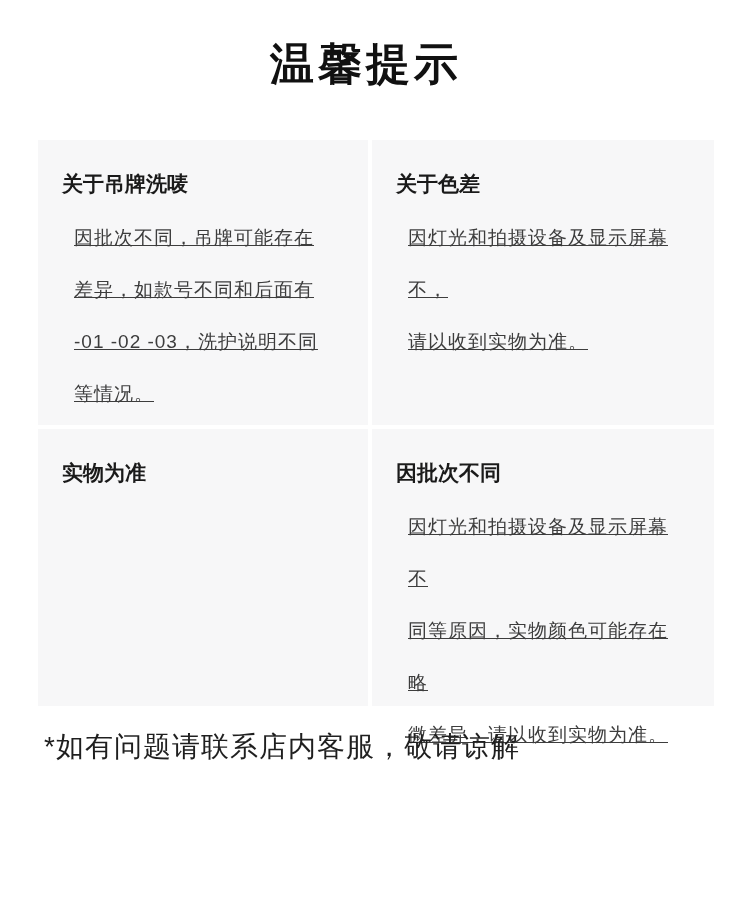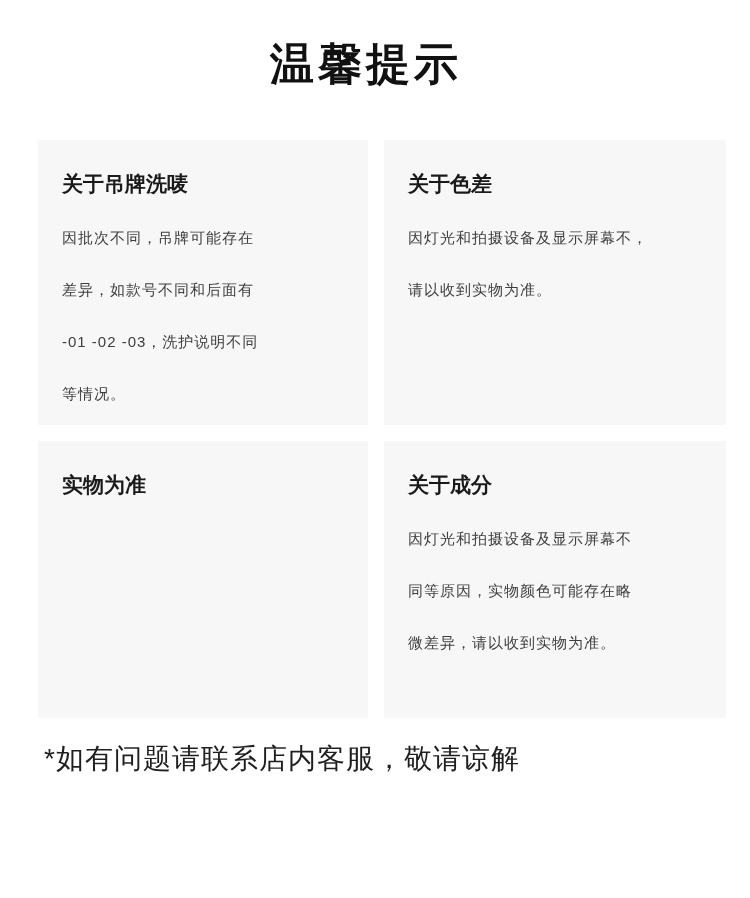--- a/index.html
+++ b/index.html
@@ -22,42 +22,43 @@
     text-align: center;
     font-size: 44px;
     font-weight: 700;
     letter-spacing: 4px;
     color: #111111;
   }
   .notice-grid {
     display: grid;
     grid-template-columns: 330px 342px;
     grid-template-rows: 285px 277px;
-    gap: 16px;
+    gap: 4px;
     margin-left: 38px;
     width: 678px;
   }
   .card {
     background: #f7f7f8;
     padding: 30px 24px 0 24px;
   }
   .card-title {
     margin: 0 0 14px 0;
     font-size: 21px;
     line-height: 28px;
     font-weight: 700;
     color: #1a1a1a;
   }
   .card-body {
-    margin: 0;
-    font-size: 15px;
+    margin: 12px;
+    font-size: 19px;
     line-height: 52px;
     color: #3d3d3d;
     white-space: pre-line;
     letter-spacing: 1px;
+    text-decoration: underline;
   }
   .footnote {
     margin: 26px 0 0 44px;
     font-size: 28px;
     line-height: 30px;
     color: #1f1f1f;
     letter-spacing: 1px;
   }
 </style>
 </head>
@@ -81,21 +82,21 @@
     <h2 class="card-title">关于色差</h2>
     <p class="card-body">因灯光和拍摄设备及显示屏幕不，
 请以收到实物为准。</p>
   </section>
 
   <section class="card">
     <h2 class="card-title">实物为准</h2>
   </section>
 
   <section class="card">
-    <h2 class="card-title">关于成分</h2>
+    <h2 class="card-title">因批次不同</h2>
     <p class="card-body">因灯光和拍摄设备及显示屏幕不
 同等原因，实物颜色可能存在略
 微差异，请以收到实物为准。</p>
   </section>
 
 </main>
 
 <p class="footnote">*如有问题请联系店内客服，敬请谅解</p>
 
 </body></html>

